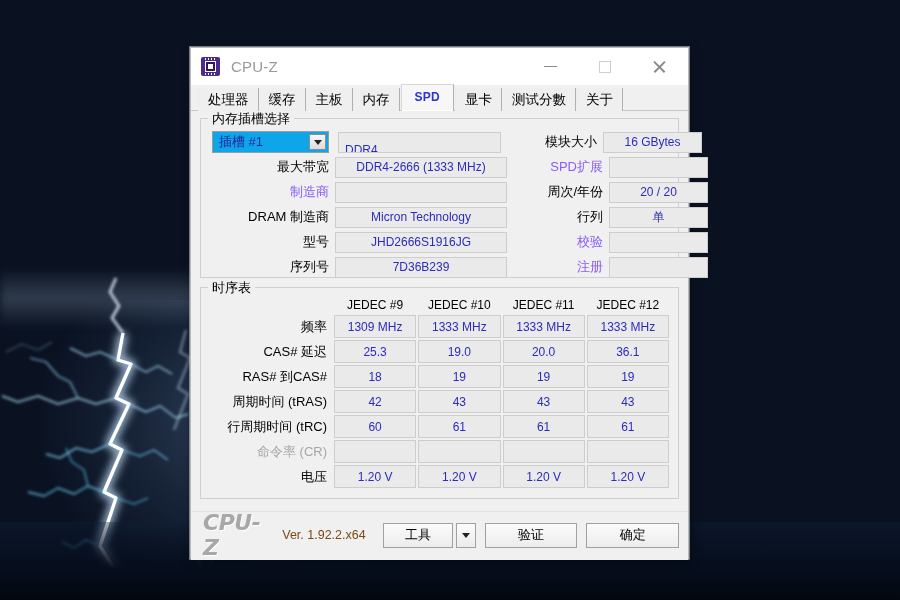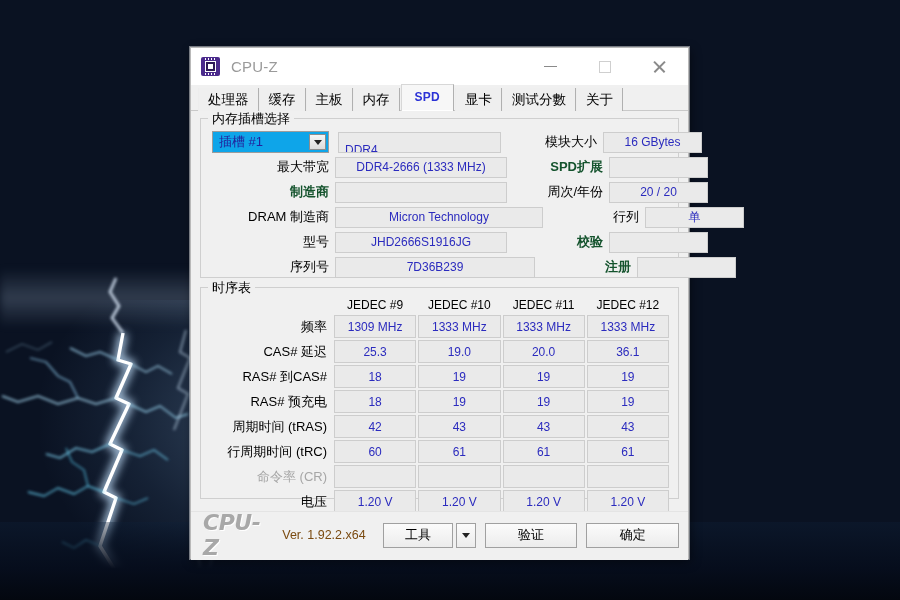--- a/index.html
+++ b/index.html
@@ -233,21 +233,21 @@
     margin-bottom: 3px;
   }
   .lbl {
     font-size: 13px;
     text-align: right;
     white-space: nowrap;
     color: #000;
     padding-right: 6px;
     flex: none;
   }
-  .lbl.dim { color: #14532d; font-weight: bold; }
+  .lbl.dim { color: #8b5cf6; }
   .val {
     background: #eaeaea;
     border: 1px solid #cdcdcd;
     box-sizing: border-box;
     height: 21px;
     line-height: 19px;
     font-size: 12px;
     color: #2b2bbe;
     padding: 8px 6px;
     white-space: nowrap;
@@ -488,35 +488,35 @@
 
       <div class="row">
         <div class="lbl dim" style="width:120px;">制造商</div>
         <div class="val center" style="width:172px;"></div>
         <div class="lbl" style="width:96px;">周次/年份</div>
         <div class="val center" style="width:99px;">20 / 20</div>
       </div>
 
       <div class="row">
         <div class="lbl" style="width:120px;">DRAM 制造商</div>
-        <div class="val center" style="width:208px;">Micron Technology</div>
+        <div class="val center" style="width:172px;">Micron Technology</div>
         <div class="lbl" style="width:96px;">行列</div>
         <div class="val center" style="width:99px;">单</div>
       </div>
 
       <div class="row">
         <div class="lbl" style="width:120px;">型号</div>
         <div class="val center" style="width:172px;">JHD2666S1916JG</div>
         <div class="lbl dim" style="width:96px;">校验</div>
         <div class="val center" style="width:99px;"></div>
       </div>
 
       <div class="row">
         <div class="lbl" style="width:120px;">序列号</div>
-        <div class="val center" style="width:200px;">7D36B239</div>
+        <div class="val center" style="width:172px;">7D36B239</div>
         <div class="lbl dim" style="width:96px;">注册</div>
         <div class="val center" style="width:99px;"></div>
       </div>
     </div>
 
     <div class="group" style="height:212px;padding:6px 7px 0 7px;box-sizing:border-box;">
       <span class="legend">时序表</span>
       <table id="timings-table">
         <thead>
           <tr>
@@ -537,27 +537,20 @@
           </tr>
           <tr>
             <td class="rowlabel">CAS# 延迟</td>
             <td class="cell">25.3</td>
             <td class="cell">19.0</td>
             <td class="cell">20.0</td>
             <td class="cell">36.1</td>
           </tr>
           <tr>
             <td class="rowlabel">RAS# 到CAS#</td>
-            <td class="cell">18</td>
-            <td class="cell">19</td>
-            <td class="cell">19</td>
-            <td class="cell">19</td>
-          </tr>
-          <tr>
-            <td class="rowlabel">RAS# 预充电</td>
             <td class="cell">18</td>
             <td class="cell">19</td>
             <td class="cell">19</td>
             <td class="cell">19</td>
           </tr>
           <tr>
             <td class="rowlabel">周期时间 (tRAS)</td>
             <td class="cell">42</td>
             <td class="cell">43</td>
             <td class="cell">43</td>

